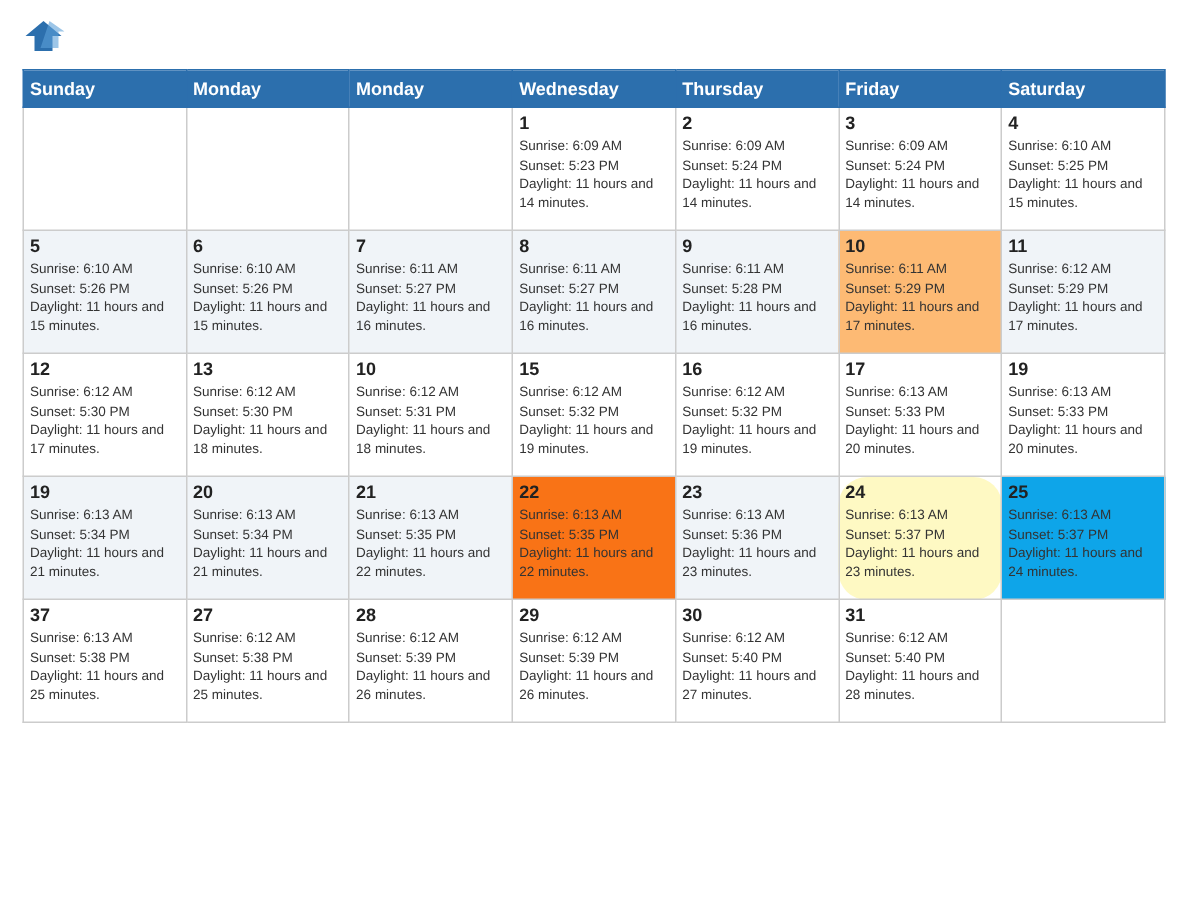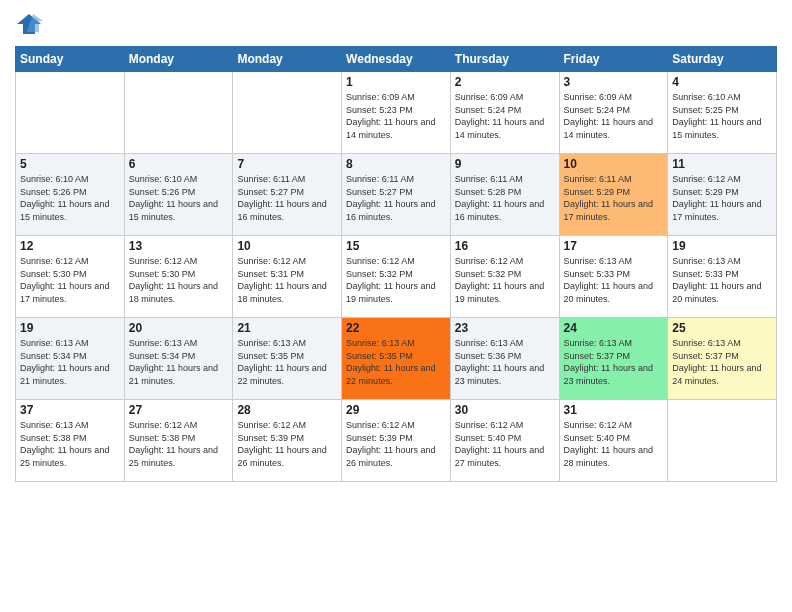--- a/index.html
+++ b/index.html
@@ -274,27 +274,27 @@
             <div class="day-info" style="white-space: pre-line;">Sunrise: 6:13 AM
 Sunset: 5:35 PM
 Daylight: 11 hours and 22 minutes.</div>
           </td>
           <td style="background: rgb(240, 244, 248);">
             <span class="day-num">23</span>
             <div class="day-info" style="white-space: pre-line;">Sunrise: 6:13 AM
 Sunset: 5:36 PM
 Daylight: 11 hours and 23 minutes.</div>
           </td>
-          <td style="background: #86efac;">
+          <td style="background: #fef9c3; border-radius: 19px;">
             <span class="day-num">24</span>
             <div class="day-info" style="white-space: pre-line;">Sunrise: 6:13 AM
 Sunset: 5:37 PM
 Daylight: 11 hours and 23 minutes.</div>
           </td>
-          <td style="background: #fef9c3;">
+          <td style="background: #0ea5e9;">
             <span class="day-num">25</span>
             <div class="day-info" style="white-space: pre-line;">Sunrise: 6:13 AM
 Sunset: 5:37 PM
 Daylight: 11 hours and 24 minutes.</div>
           </td>
         </tr>
         <tr>
           <td>
             <span class="day-num">37</span>
             <div class="day-info" style="white-space: pre-line;">Sunrise: 6:13 AM

